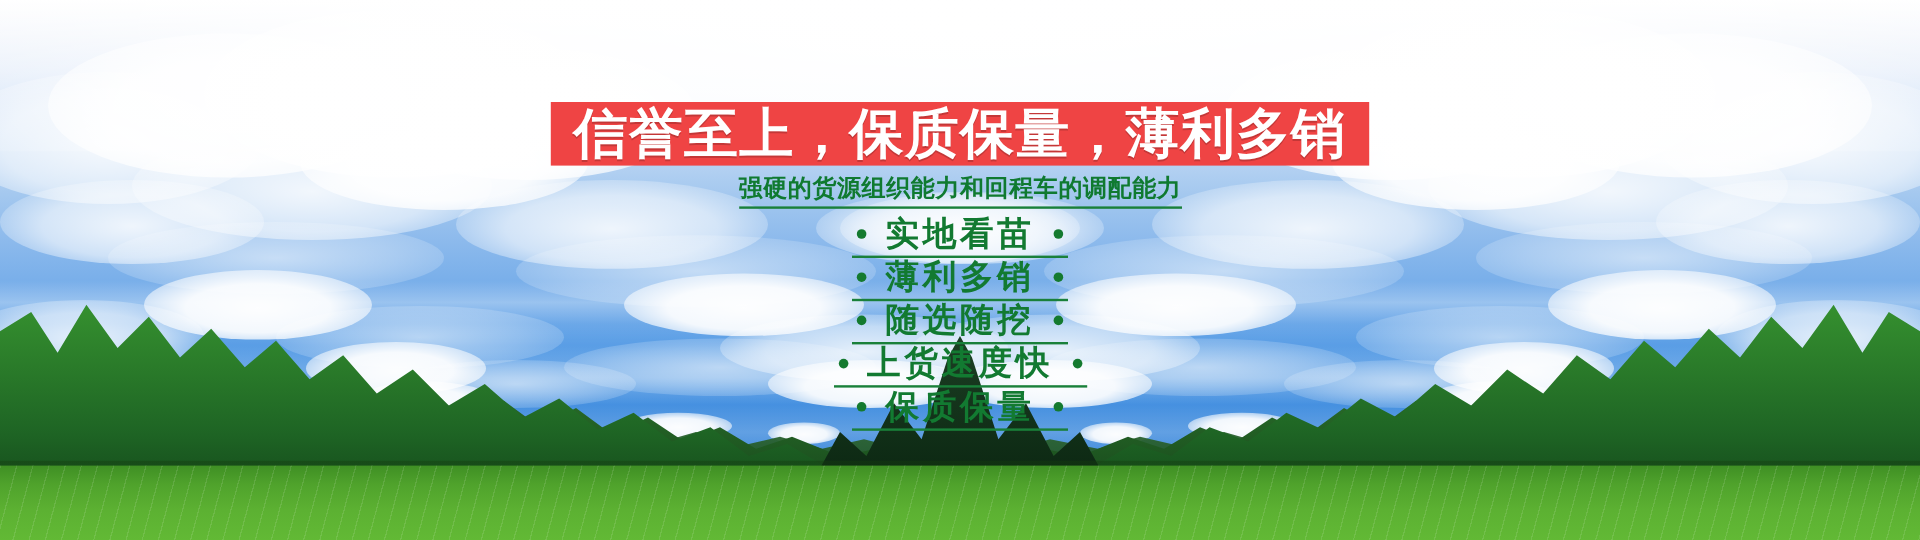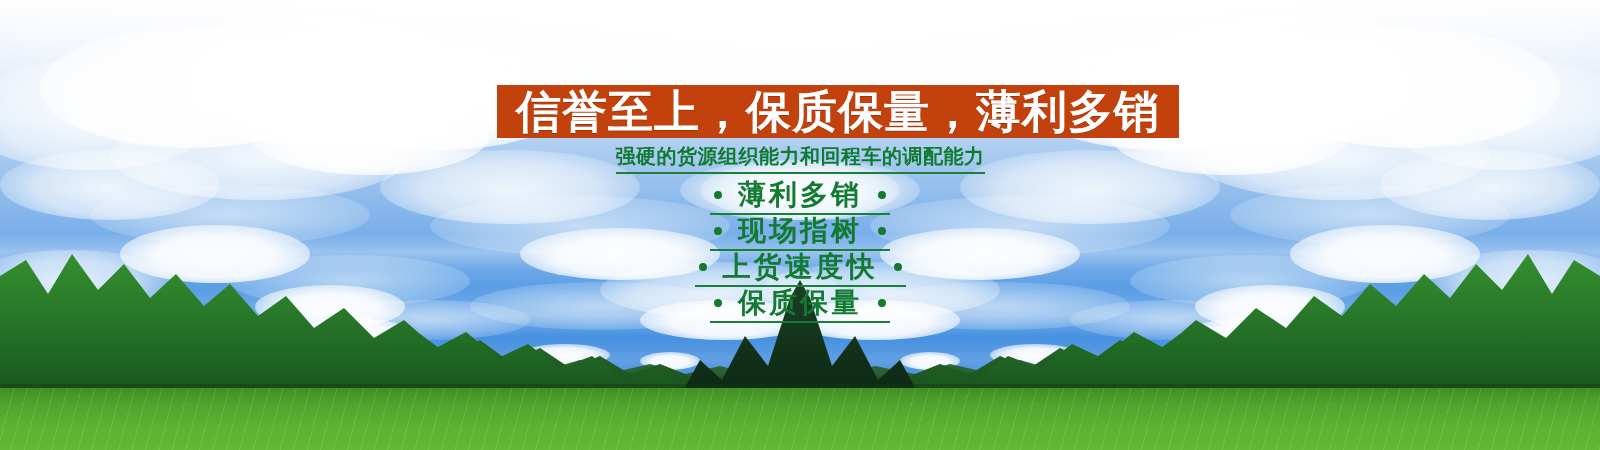--- a/index.html
+++ b/index.html
@@ -120,26 +120,25 @@
     left: 0; right: 0; top: 0;
     text-align: center;
   }
 
   .title-bar {
     position: absolute;
     left: 459px;
     top: 85px;
     width: 682px;
     height: 53px;
-    background: #c2410c;
+    background: #ef4444;
     display: flex;
     align-items: center;
     justify-content: center;
     box-sizing: border-box;
-    margin-left: 38px;
   }
   .title-bar .title-text {
     color: #ffffff;
     font-size: 45px;
     font-weight: bold;
     letter-spacing: 1px;
     line-height: 1;
     white-space: nowrap;
     text-shadow: 0 1px 0 rgba(0,0,0,0.18);
   }
@@ -359,49 +358,56 @@
     <div class="title-bar">
       <span class="title-text">信誉至上，保质保量，薄利多销</span>
     </div>
 
     <div class="subtitle-wrap">
       <span class="subtitle">强硬的货源组织能力和回程车的调配能力</span>
     </div>
 
     <div class="feature-list">
 
-
       <div class="feature-row">
         <span class="feature-inner">
           <span class="bullet-dot"></span>
-          <span class="feature-label">薄利多销</span>
+          <span class="feature-label">实地看苗</span>
           <span class="bullet-dot"></span>
         </span>
       </div>
 
       <div class="feature-row">
         <span class="feature-inner">
           <span class="bullet-dot"></span>
-          <span class="feature-label">现场指树</span>
+          <span class="feature-label">薄利多销</span>
           <span class="bullet-dot"></span>
         </span>
       </div>
 
       <div class="feature-row">
         <span class="feature-inner">
           <span class="bullet-dot"></span>
-          <span class="feature-label">上货速度快</span>
+          <span class="feature-label">随选随挖</span>
           <span class="bullet-dot"></span>
         </span>
       </div>
 
       <div class="feature-row">
-        <span class="feature-inner no-rule">
-          <span class="bullet-dot"></span>
-          <span class="feature-label">保质保量</span>
+        <span class="feature-inner">
+          <span class="bullet-dot"></span>
+          <span class="feature-label">上货速度快</span>
           <span class="bullet-dot"></span>
         </span>
       </div>
 
+      <div class="feature-row">
+        <span class="feature-inner no-rule">
+          <span class="bullet-dot"></span>
+          <span class="feature-label">保质保量</span>
+          <span class="bullet-dot"></span>
+        </span>
+      </div>
+
     </div>
   </div>
 
 </div>
 
 </body></html>

